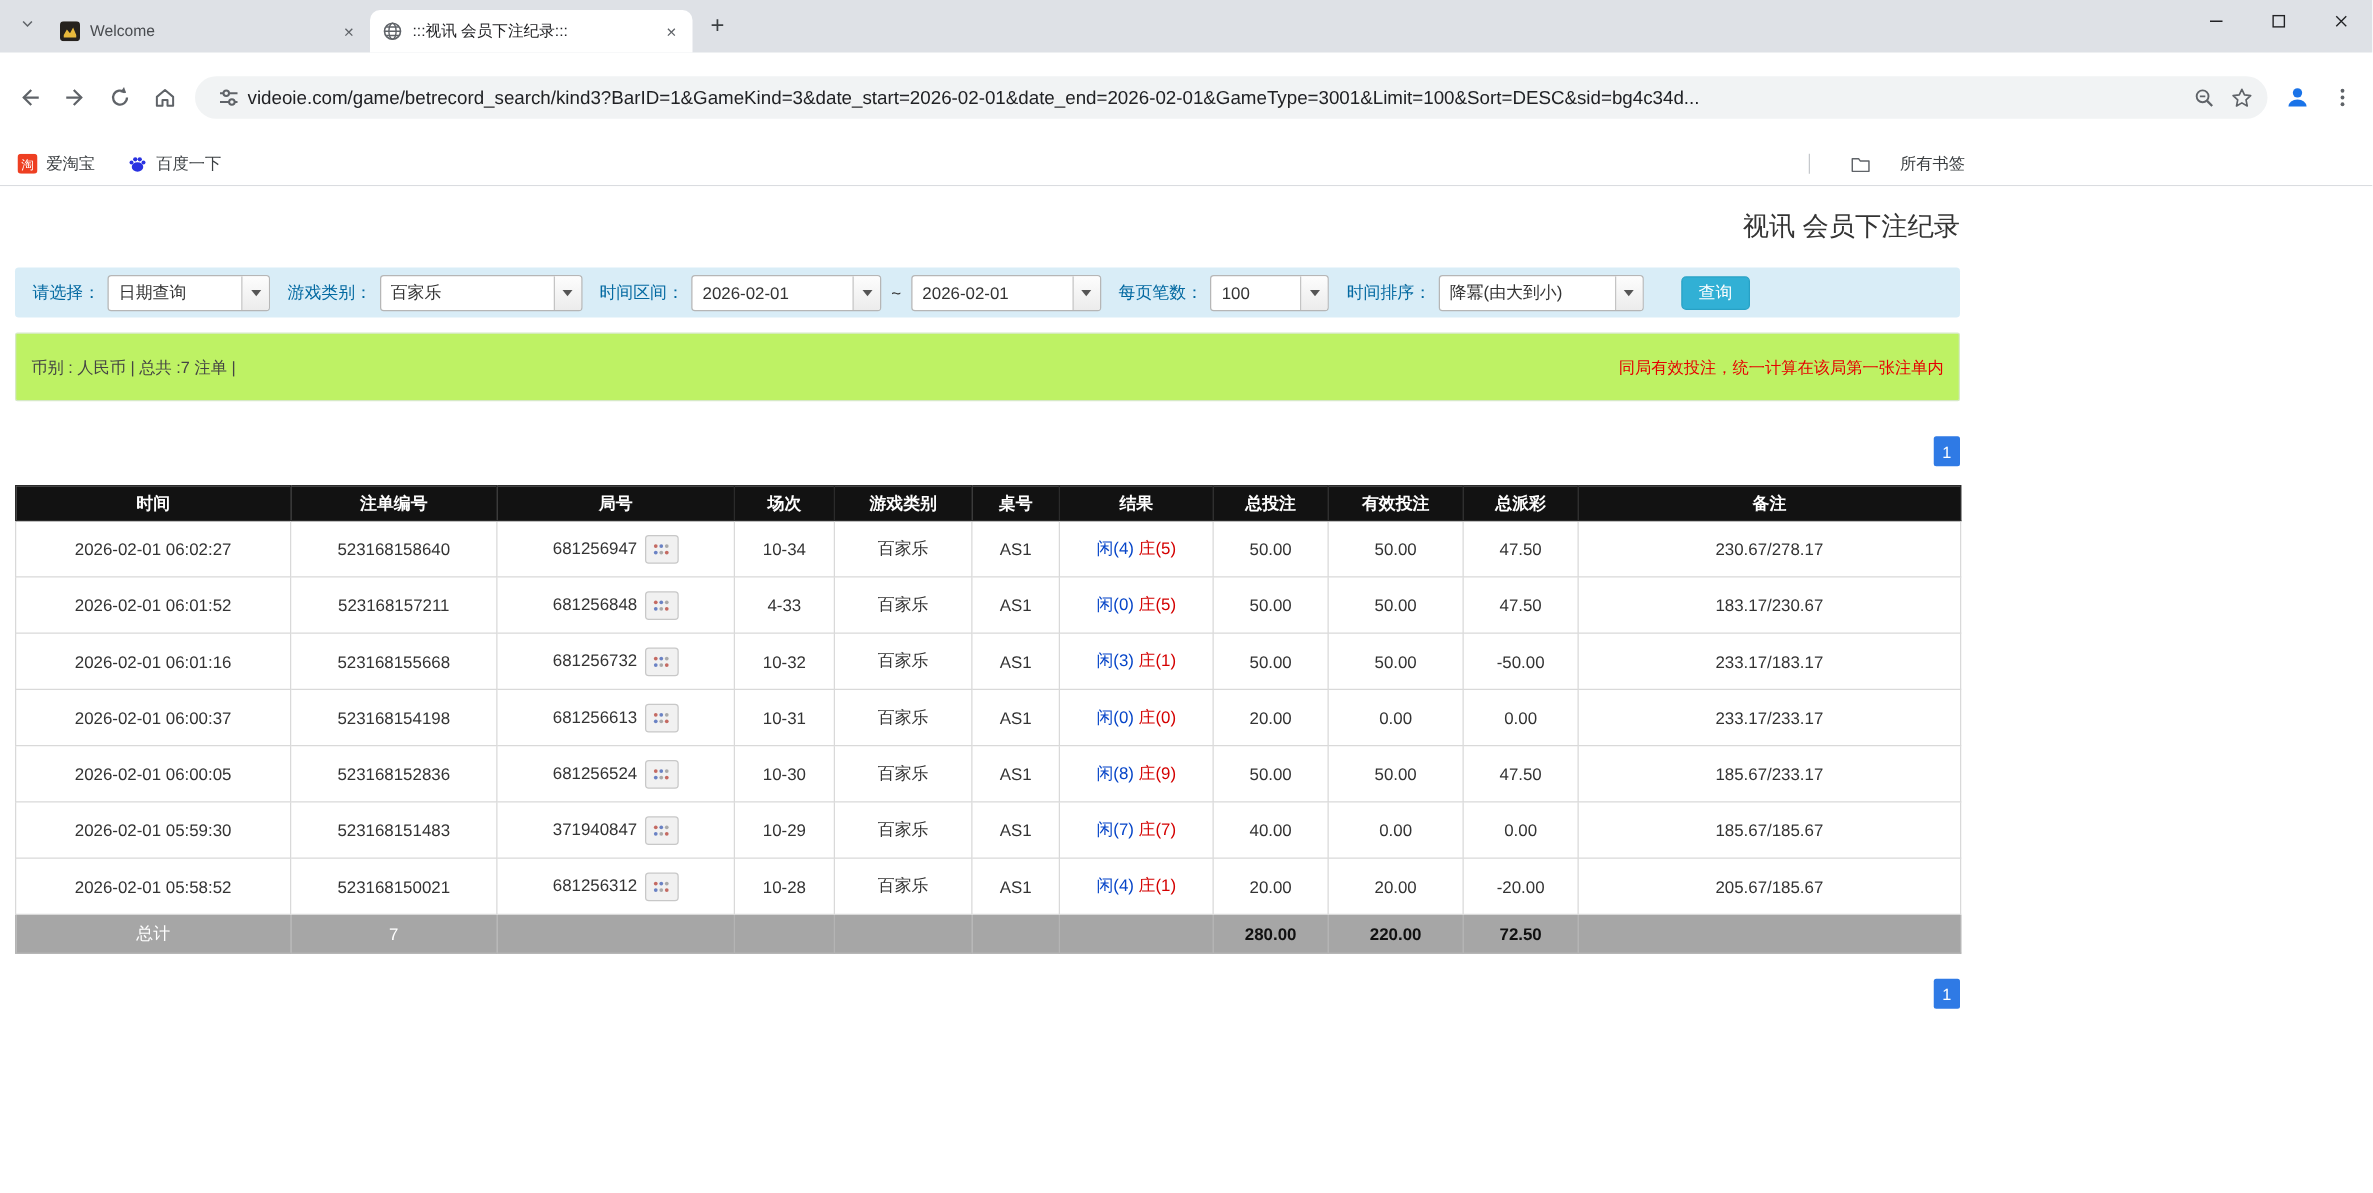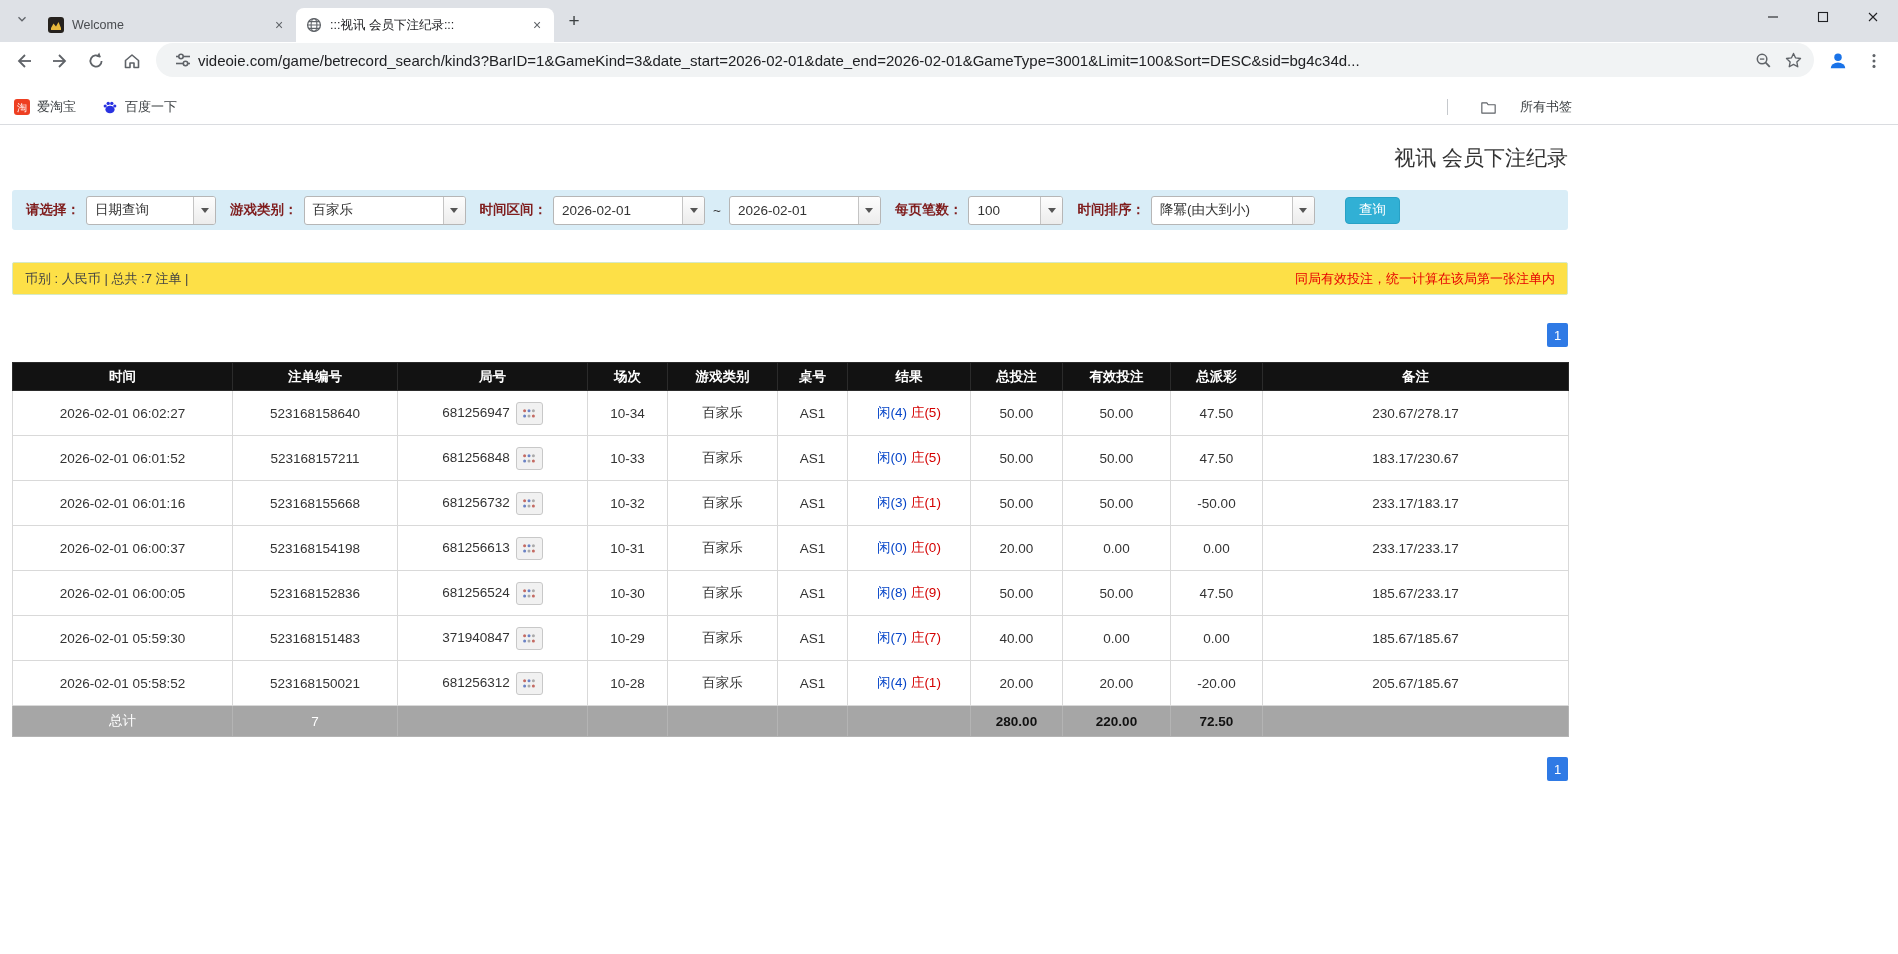--- a/index.html
+++ b/index.html
@@ -14,21 +14,21 @@
        border-radius:8px 8px 0 0;font-size:12.5px;color:#494c50;cursor:pointer;}
   .tab.active{background:#fff;color:#202124;}
   .tab .favicon{width:16px;height:16px;flex:none;display:grid;place-items:center;}
   .tab .tab-title{flex:1;white-space:nowrap;overflow:hidden;}
   .tab .tab-close{width:18px;height:18px;border-radius:50%;display:grid;place-items:center;color:#5f6368;font-size:14px;flex:none;cursor:pointer;}
   .newtab{width:28px;height:28px;margin:0 0 7px 6px;border-radius:50%;display:grid;place-items:center;color:#3c4043;font-size:19px;cursor:pointer;}
   .win-controls{position:absolute;right:0;top:0;display:flex;}
   .win-btn{width:50px;height:34px;display:grid;place-items:center;cursor:pointer;}
 
   
-  .toolbar{height:46px;background:#fff;display:flex;align-items:flex-start;padding:1px 6px;flex:none;}
+  .toolbar{height:46px;background:#fff;display:flex;align-items:center;padding:13px 6px;flex:none;}
   .tool-btn{width:36px;height:36px;border-radius:50%;display:grid;place-items:center;flex:none;cursor:pointer;}
   .omnibox{flex:1;height:34px;margin:0 6px;background:#f1f3f4;border-radius:17px;display:flex;align-items:center;
            padding:0 6px 0 12px;min-width:0;cursor:text;}
   .omnibox .url{flex:1;font-size:15px;color:#202124;white-space:nowrap;overflow:hidden;min-width:0;}
   .omni-icon{width:30px;height:30px;display:grid;place-items:center;flex:none;cursor:pointer;}
 
   
   .bookmarksbar{height:34px;background:#fff;border-bottom:1px solid #dadce0;display:flex;align-items:center;
                 padding:0 14px;font-size:13px;color:#3c4043;flex:none;}
   .bm-item{display:flex;align-items:center;gap:7px;margin-right:26px;cursor:pointer;}
@@ -37,34 +37,34 @@
   .bm-sep{width:1px;height:16px;background:#c6c9cd;margin-right:8px;}
 
   
   .page{padding:12px 0 0 12px;flex:1;background:#fff;}
   .content{width:1556px;}
   .page-title{font-size:21px;font-weight:500;color:#333;margin:6px 0 0 0;line-height:30px;text-align:right;}
 
   .filterbar{margin-top:17px;background:#d9edf7;border-radius:3px;height:40px;display:flex;align-items:center;
              padding:0 14px;font-size:13.5px;}
   .fgroup{display:flex;align-items:center;margin-right:14px;}
-  .flabel{font-weight:bold;color:#7f1d1d;margin-right:6px;}
+  .flabel{font-weight:normal;color:#0369a1;margin-right:6px;}
   .combo{display:inline-flex;height:27px;background:#fff;border:1px solid #b6b6b6;border-radius:3px;
          align-items:stretch;overflow:hidden;cursor:pointer;}
   .combo .cval{display:flex;align-items:center;padding:0 8px;color:#333;flex:1;white-space:nowrap;overflow:hidden;}
   .combo .carrow{width:21px;border-left:1px solid #c4c4c4;background:linear-gradient(#fdfdfd,#ececec);
                  display:grid;place-items:center;flex:none;}
   .carrow i{width:0;height:0;border:4px solid transparent;border-top:5px solid #555;margin-top:5px;display:block;}
   .w-query{width:128px;gap:12px;} .w-game{width:160px;} .w-date{width:150px;} .w-size{width:93px;} .w-sort{width:162px;}
   .tilde{margin:0 8px;color:#333;}
   .search-btn{margin-left:16px;height:27px;padding:0 13px;background:#31b0d5;border:1px solid #28a1c5;
               border-radius:4px;color:#fff;font-size:13.5px;cursor:pointer;font-family:inherit;}
 
-  .infobar{margin-top:32px;background:#fde047;border:1px solid #d6e9c6;border-radius:2px;height:29px;
-           display:flex;align-items:center;justify-content:space-between;padding:1px 12px;font-size:13px;}
+  .infobar{margin-top:12px;background:#bef264;border:1px solid #d6e9c6;border-radius:2px;height:29px;
+           display:flex;align-items:center;justify-content:space-between;padding:12px 12px;font-size:13px;}
   .info-left{color:#444;}
   .info-right{color:#e60000;}
 
   .pager{display:flex;justify-content:flex-end;}
   .pager-top{margin-top:28px;}
   .pager-bottom{margin-top:20px;}
   .pg-btn{min-width:21px;height:24px;padding:0 5px;background:#2f7ae5;color:#fff;border:none;border-radius:2px;
           font-size:13px;display:grid;place-items:center;cursor:pointer;font-family:inherit;}
 
   
@@ -372,21 +372,21 @@
                   <svg width="14" height="11" viewBox="0 0 14 11">
                     <circle cx="2.6" cy="2.8" r="1.5" fill="#c46a62"></circle>
                     <circle cx="7" cy="2.8" r="1.5" fill="#6a82c4"></circle>
                     <circle cx="11.4" cy="2.8" r="1.5" fill="#aaaaaa"></circle>
                     <circle cx="2.6" cy="8" r="1.5" fill="#6a82c4"></circle>
                     <circle cx="7" cy="8" r="1.5" fill="#aaaaaa"></circle>
                     <circle cx="11.4" cy="8" r="1.5" fill="#c46a62"></circle>
                   </svg>
                 </span>
     </td>
-    <td>10-33</td>
+    <td>4-33</td>
     <td>百家乐</td>
     <td>AS1</td>
     <td>
       <span class="res-p">闲(0)</span>
       <span class="res-b">庄(5)</span>
     </td>
     <td class="blue-val">50.00</td>
     <td>50.00</td>
     <td>47.50</td>
     <td>183.17/230.67</td>

